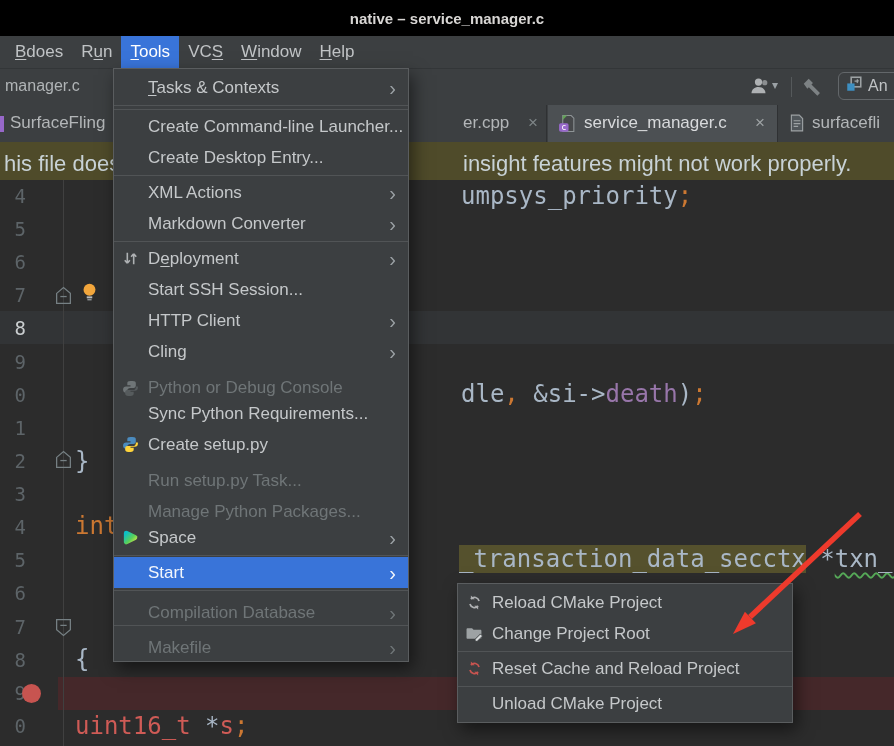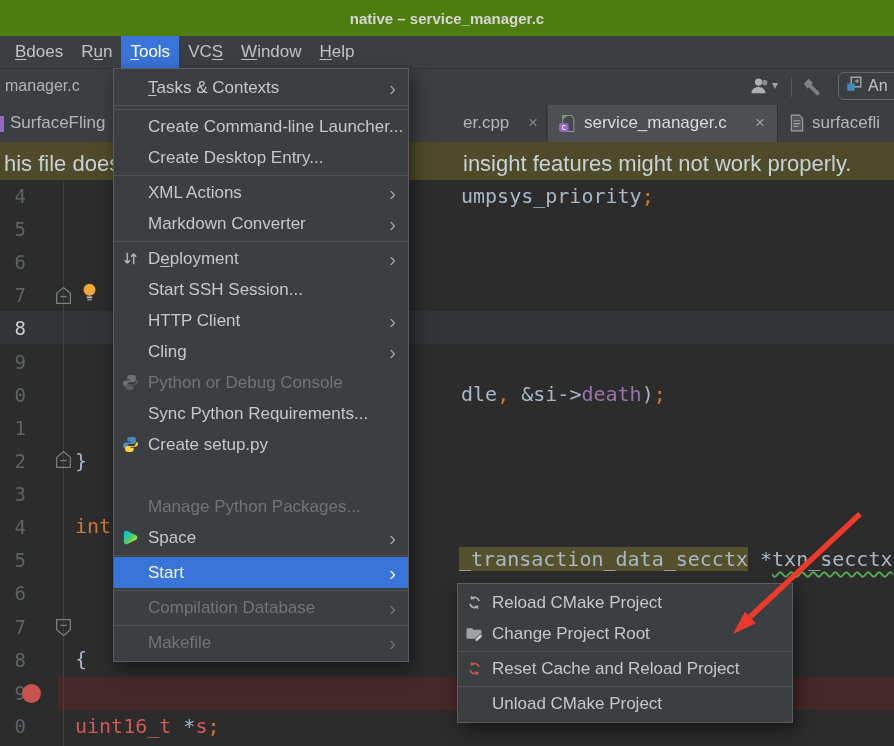--- a/index.html
+++ b/index.html
@@ -1,20 +1,20 @@
 <!DOCTYPE html>
 <html><head>
 <meta charset="utf-8">
 <style>
   html,body{margin:0;padding:0;width:894px;height:746px;overflow:hidden;
     background:#2c2c2c;font-family:"Liberation Sans",sans-serif;
     -webkit-font-smoothing:antialiased;}
   .abs{position:absolute;}
   
-  #titlebar{left:0;top:0;width:894px;height:36px;background:#4d7c0f;
+  #titlebar{left:0;top:0;width:894px;height:36px;background:#000000;
     display:flex;align-items:center;justify-content:center;z-index:10;}
   #titlebar span{color:#d8d6d4;font-weight:bold;font-size:15px;}
   
   #menubar{left:0;top:36px;width:894px;height:32px;background:#3c3f41;
     display:flex;align-items:stretch;padding-left:6px;box-sizing:border-box;z-index:10;}
   .mb-item{display:flex;align-items:center;padding:0 9px;font-size:17px;color:#c0c3c5;cursor:default;}
   .mb-item.sel{background:#3974d9;color:#ffffff;}
   .mn{text-decoration:underline;text-underline-offset:2px;}
   
   #navbar{left:0;top:68px;width:894px;height:37px;background:#3c3f41;border-top:1px solid #333638;box-sizing:border-box;z-index:5;}
@@ -33,36 +33,36 @@
   
   #banner{left:0;top:142px;width:894px;height:38px;background:#4f4b2a;z-index:4;}
   #banner span{position:absolute;top:9px;font-size:22px;color:#c8d2d6;white-space:nowrap;}
   
   #editor{left:0;top:180px;width:894px;height:566px;background:#2c2c2c;overflow:hidden;z-index:1;}
   .band{position:absolute;left:0;width:894px;height:33px;}
   #guide{position:absolute;left:63px;top:0;width:1px;height:566px;background:#404040;}
   .lnum{position:absolute;left:0;width:26px;text-align:right;font-family:"DejaVu Sans Mono",monospace;
     font-size:19px;color:#5d6468;line-height:26px;}
   .lnum.cur{color:#c9cdcf;}
-  .code{position:absolute;font-family:"DejaVu Sans Mono",monospace;font-size:20px;line-height:33px;white-space:pre;}
+  .code{position:absolute;font-family:"DejaVu Sans Mono",monospace;font-size:24px;line-height:33px;white-space:pre;}
   .ck{color:#cc7832;} .cp{color:#a9b7c6;} .cf{color:#9876aa;} .cs{color:#a8a0d6;} .ce{color:#cf5b56;}
   .hl-olive{background:#55512d;}
   .squig{text-decoration:underline wavy #55a857;text-decoration-thickness:2px;text-underline-offset:5px;text-decoration-skip-ink:none;}
   .foldmark{position:absolute;left:55px;width:17px;height:19px;}
   
   .popup{position:absolute;background:#3c3f41;border:1px solid #5a5d5f;box-sizing:border-box;
     box-shadow:4px 7px 16px rgba(0,0,0,.5);padding:3px 0;z-index:40;}
   #tools-menu{left:113px;top:68px;width:296px;}
   #cmake-menu{left:457px;top:583px;width:336px;z-index:50;}
   .mi{display:flex;align-items:center;height:31px;padding:0 12px 0 8px;font-size:17px;color:#c5c8ca;}
   .mi .ic{width:24px;height:19px;display:flex;align-items:center;justify-content:flex-start;flex:none;}
   .mi .lbl{margin-left:2px;white-space:nowrap;}
   .mi .short{margin-left:auto;font-size:16px;color:#a6abb0;padding-right:4px;}
   .mi .chev{margin-left:auto;font-size:20px;color:#9ba1a5;line-height:1;}
-  .mi.disabled{color:#6f7577;} .mi.disabled .chev{color:#6f7577;}
+  .mi.disabled{color:#6f7577;align-items:flex-end;} .mi.disabled .chev{color:#6f7577;}
   .mi.sel{background:#3974d9;color:#f2f6fc;} .mi.sel .chev{color:#f2f6fc;}
   .msep{height:4px;display:flex;align-items:center;}
   .msep div{height:1px;width:100%;background:#515456;}
   
   #arrow-overlay{position:absolute;left:0;top:0;width:894px;height:746px;z-index:90;pointer-events:none;}
 </style>
 </head>
 <body>
 
 <div id="titlebar" class="abs">
@@ -294,20 +294,21 @@
       <span class="ic">
         <svg width="17" height="17" viewBox="0 0 16 16">
           <path d="M8 1C5.8 1 5 1.9 5 3v2h3v1H3.8C2.2 6 1 7 1 9s1.2 3 2.8 3H5v-2c0-1.4 1.2-2.5 2.7-2.5H11c1.1 0 2-.9 2-2V3c0-1.1-.8-2-3-2z" fill="#4b8bbe"></path>
           <path d="M8 15c2.2 0 3-.9 3-2v-2H8v-1h4.2c1.6 0 2.8-1 2.8-3 0-.4 0-.7-.1-1H13v1c0 1.4-1.3 2.5-2.8 2.5H5c-1.1 0-2 .9-2 2V13c0 1.1.8 2 3 2z" fill="#ffd43b"></path>
         </svg>
       </span>
       <span class="lbl">Create setup.py</span>
     </div>
   <div class="mi disabled">
       <span class="ic"></span>
+      <span class="lbl">Run setup.py Task...</span>
     </div>
   <div class="mi disabled">
       <span class="ic"></span>
       <span class="lbl">Manage Python Packages...</span>
     </div>
   <div class="mi">
       <span class="ic">
         <svg width="17" height="17" viewBox="0 0 16 16">
           <defs>
             <linearGradient id="sg" x1="0" y1="0" x2="1" y2="1">

